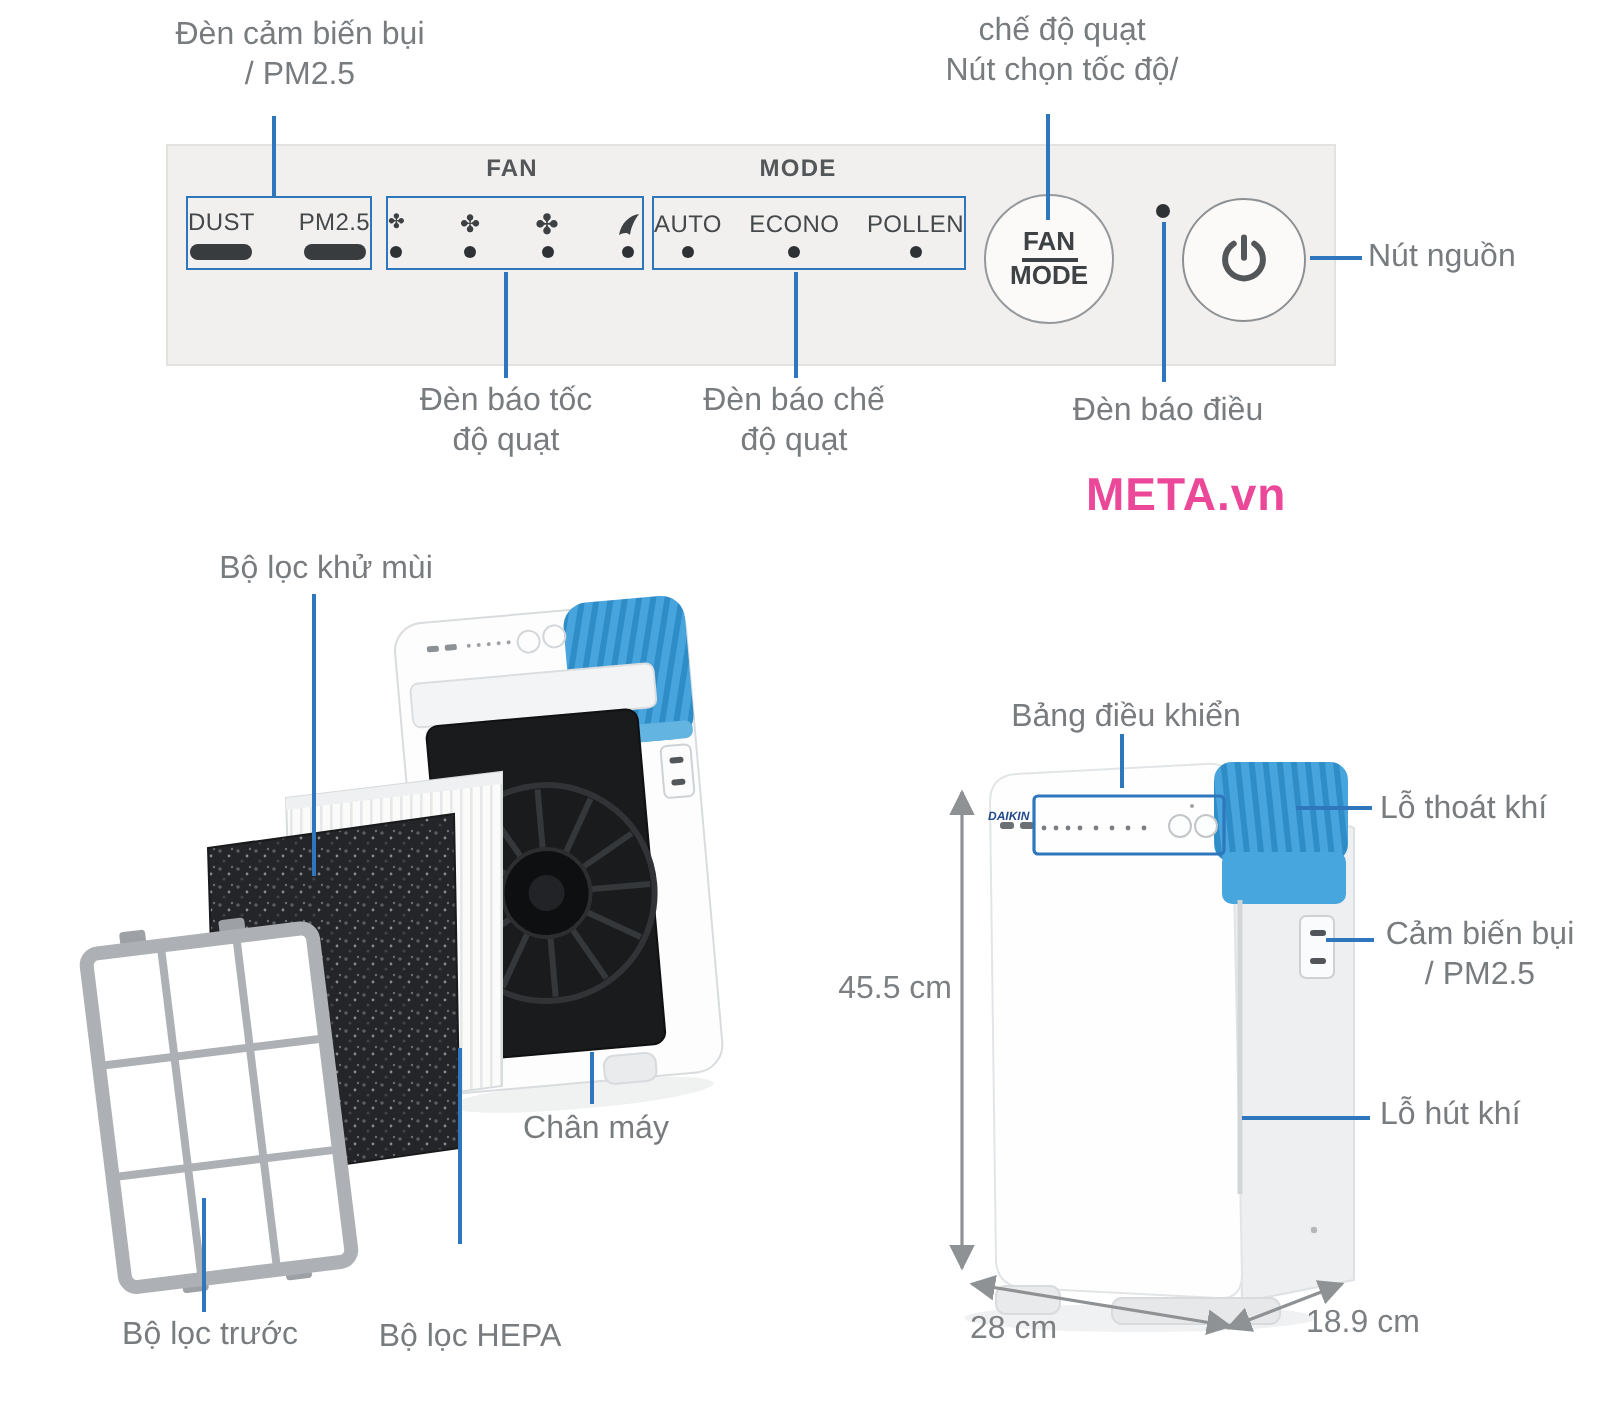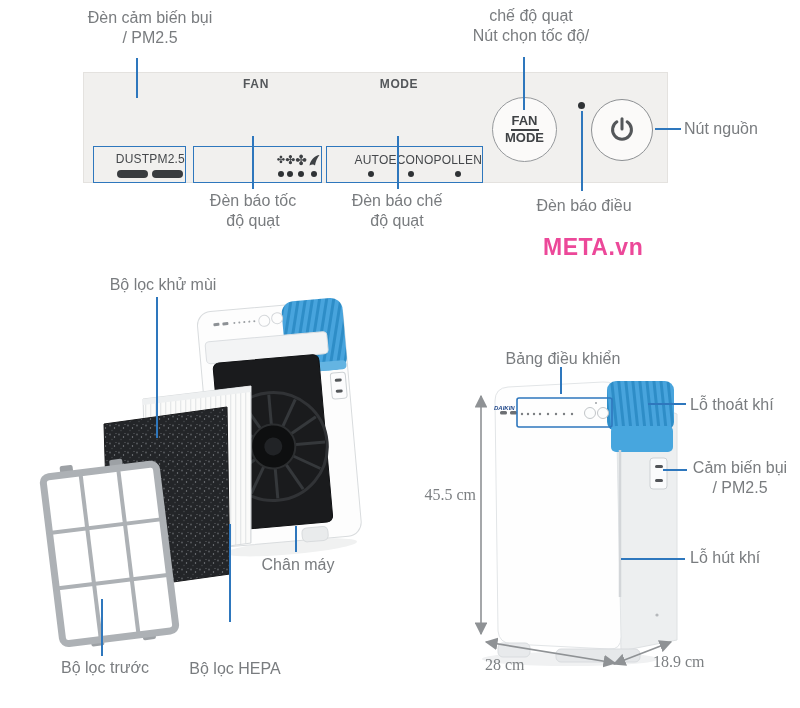--- a/index.html
+++ b/index.html
@@ -2,27 +2,27 @@
 <html><head>
 <meta charset="utf-8">
 <style>
   html,body{margin:0;padding:0;background:#fff;}
   .page{position:relative;width:800px;height:708px;background:#fff;overflow:hidden;
         font-family:"Liberation Sans","DejaVu Sans",sans-serif;}
   svg.art{position:absolute;left:0;top:0;pointer-events:none;}
   .lbl{position:absolute;color:#797c7f;font-size:16px;line-height:1.22;text-align:center;}
   .lbl.left{text-align:left;}
   .lbl.right{text-align:right;}
-  .dim{color:#7d8083;font-family:Liberation Serif, serif;}
+  .dim{color:#7d8083;}
   .vline{position:absolute;width:2px;background:#2e77bd;}
   .hline{position:absolute;height:2px;background:#2e77bd;}
   .panel{position:absolute;left:83px;top:72px;width:585px;height:111px;background:#f1f0ee;
          border:1px solid #e4e2df;box-sizing:border-box;}
   .bluebox{position:absolute;border:1.5px solid #2e77bd;box-sizing:border-box;
-           display:flex;justify-content:flex-end;align-items:center;margin-top:48px;}
+           display:flex;justify-content:space-between;align-items:center;}
   .col{display:flex;flex-direction:column;align-items:center;gap:4px;}
   .ind-label{font-size:12px;color:#45484b;font-weight:500;letter-spacing:.2px;}
   .pill{width:31px;height:8px;border-radius:5px;background:#393c3f;}
   .dot{width:6px;height:6px;border-radius:50%;background:#2f3235;}
   .fan-glyph{color:#3e4144;line-height:14px;height:14px;display:block;}
   .f1{font-size:10px;} .f2{font-size:12px;} .f3{font-size:14px;}
   .panel-h{position:absolute;font-size:12px;color:#54575a;font-weight:600;letter-spacing:.6px;}
   .round-btn{position:absolute;border-radius:50%;background:#fbfaf9;box-sizing:border-box;
              display:flex;flex-direction:column;align-items:center;justify-content:center;}
   .fm-btn{left:492px;top:97px;width:65px;height:65px;border:1.5px solid #96999c;}

